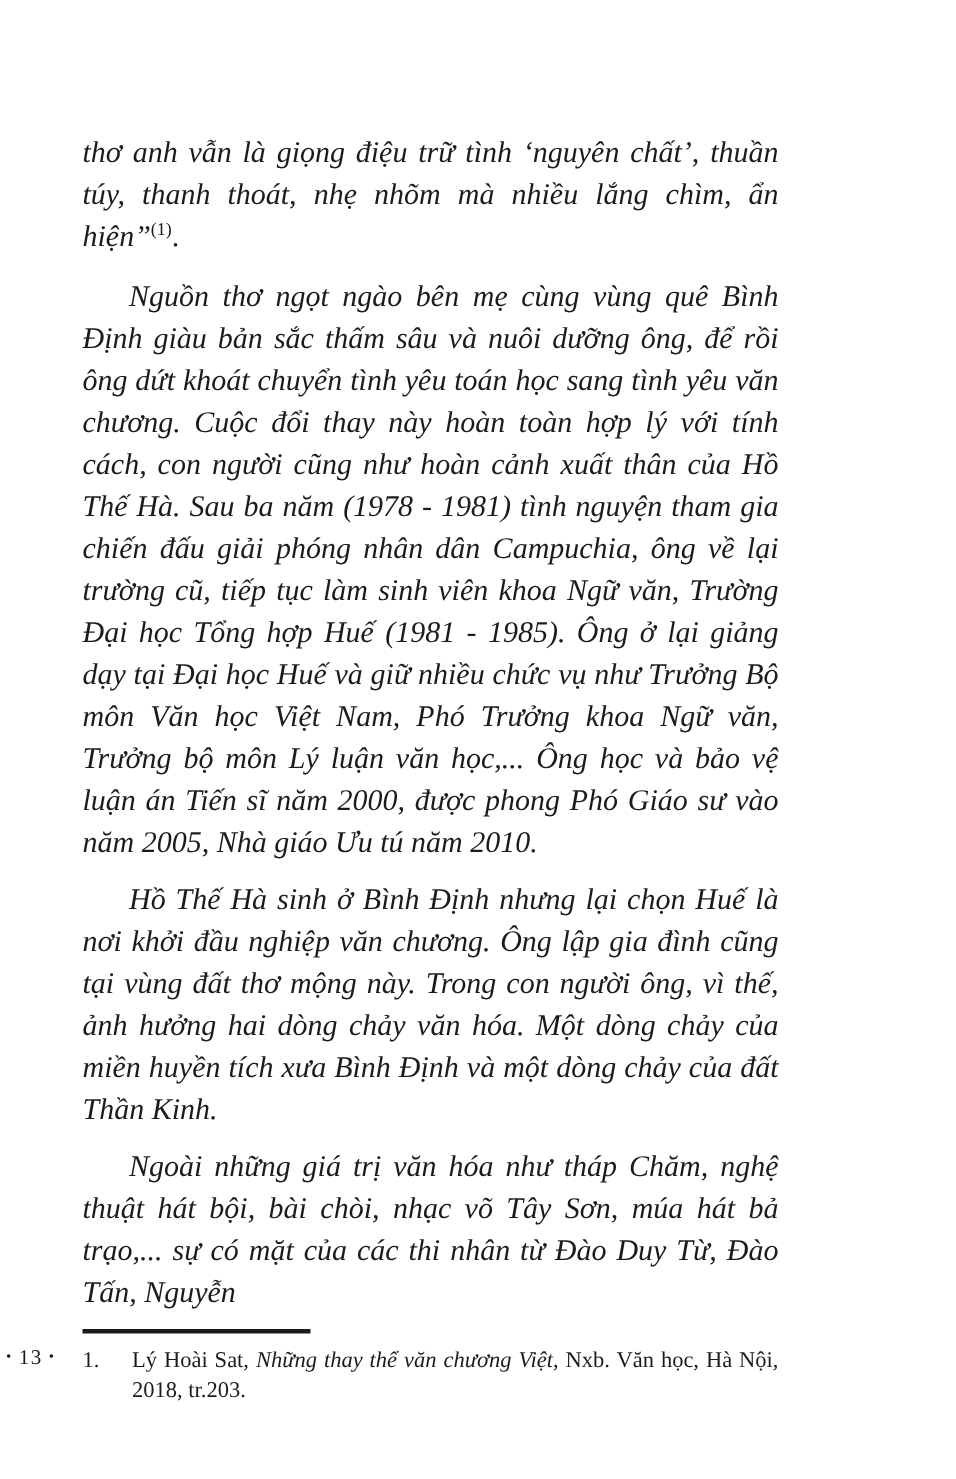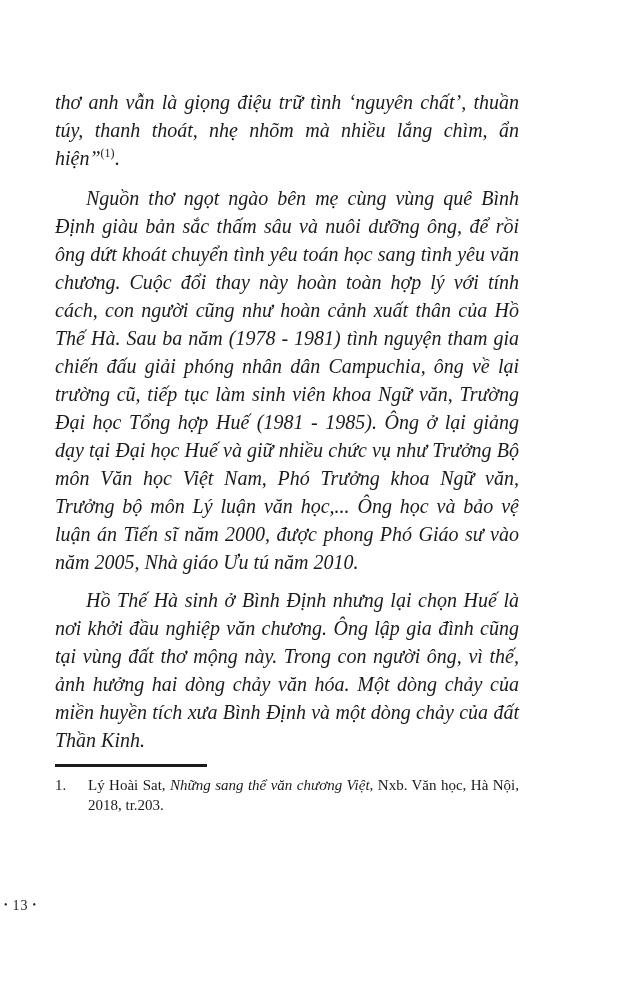--- a/index.html
+++ b/index.html
@@ -88,26 +88,27 @@
 <div class="page">
 
   <div class="body-text">
 
     <p class="intro"><span>thơ anh vẫn là giọng điệu trữ tình ‘nguyên chất’, thuần túy, thanh thoát, nhẹ nhõm mà nhiều lắng chìm, ẩn hiện”</span><sup class="fn-marker">(1)</sup><span class="terminal">.</span></p>
 
     <p class="para">Nguồn thơ ngọt ngào bên mẹ cùng vùng quê Bình Định giàu bản sắc thấm sâu và nuôi dưỡng ông, để rồi ông dứt khoát chuyển tình yêu toán học sang tình yêu văn chương. Cuộc đổi thay này hoàn toàn hợp lý với tính cách, con người cũng như hoàn cảnh xuất thân của Hồ Thế Hà. Sau ba năm (1978 - 1981) tình nguyện tham gia chiến đấu giải phóng nhân dân Campuchia, ông về lại trường cũ, tiếp tục làm sinh viên khoa Ngữ văn, Trường Đại học Tổng hợp Huế (1981 - 1985). Ông ở lại giảng dạy tại Đại học Huế và giữ nhiều chức vụ như Trưởng Bộ môn Văn học Việt Nam, Phó Trưởng khoa Ngữ văn, Trưởng bộ môn Lý luận văn học,... Ông học và bảo vệ luận án Tiến sĩ năm 2000, được phong Phó Giáo sư vào năm 2005, Nhà giáo Ưu tú năm 2010.</p>
 
     <p class="para">Hồ Thế Hà sinh ở Bình Định nhưng lại chọn Huế là nơi khởi đầu nghiệp văn chương. Ông lập gia đình cũng tại vùng đất thơ mộng này. Trong con người ông, vì thế, ảnh hưởng hai dòng chảy văn hóa. Một dòng chảy của miền huyền tích xưa Bình Định và một dòng chảy của đất Thần Kinh.</p>
 
+    <p class="para">Ngoài những giá trị văn hóa như tháp Chăm, nghệ thuật hát bội, bài chòi, nhạc võ Tây Sơn, múa hát bả trạo,... sự có mặt của các thi nhân từ Đào Duy Từ, Đào Tấn, Nguyễn</p>
 
   </div>
 
   <div class="footnote-area">
     <div class="footnote-rule"></div>
     <div class="footnote">
       <span class="fn-num">1.</span>
-      <span class="fn-body"><span>Lý Hoài Sat, </span><span class="fn-title">Những sang thể văn chương Việt</span><span>, Nxb. Văn học, Hà Nội, 2018, tr.203.</span></span>
+      <span class="fn-body"><span>Lý Hoài Sat, </span><span class="fn-title">Những thay thể văn chương Việt</span><span>, Nxb. Văn học, Hà Nội, 2018, tr.203.</span></span>
     </div>
   </div>
 
   <div class="page-number"><span class="dot">•</span><span>13</span><span class="dot">•</span></div>
 
 </div>
 
 </body></html>

